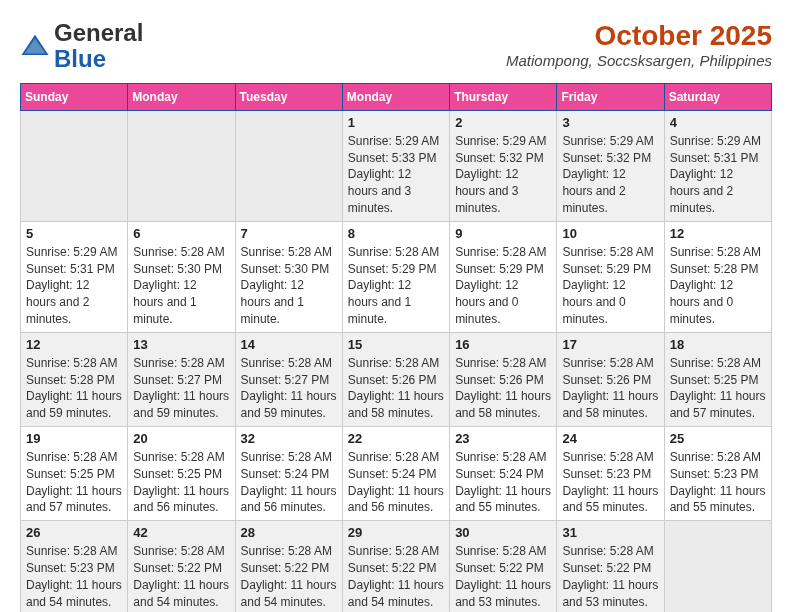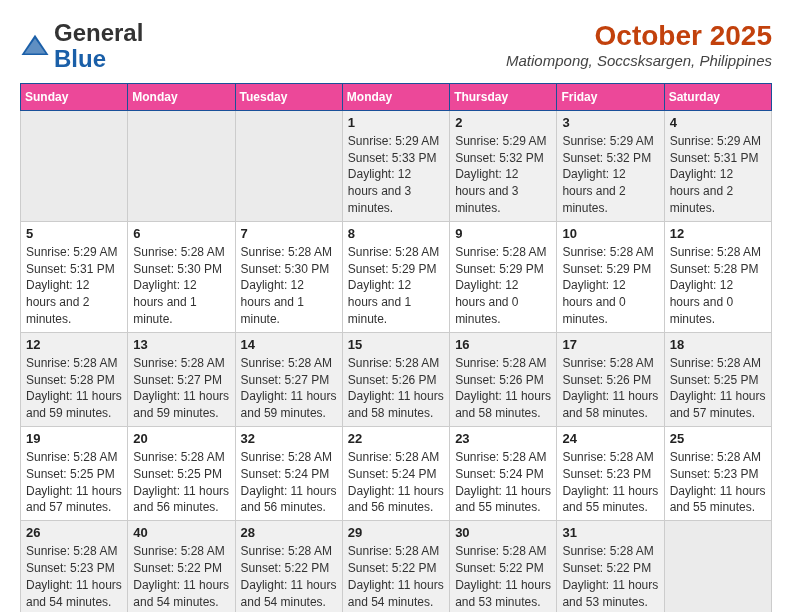--- a/index.html
+++ b/index.html
@@ -232,21 +232,21 @@
           <div class="day-number">25</div>
           <div class="day-info">Sunrise: 5:28 AM<br>Sunset: 5:23 PM<br>Daylight: 11 hours and 55 minutes.</div>
         </td>
       </tr>
       <tr class="row-alt">
         <td>
           <div class="day-number">26</div>
           <div class="day-info">Sunrise: 5:28 AM<br>Sunset: 5:23 PM<br>Daylight: 11 hours and 54 minutes.</div>
         </td>
         <td>
-          <div class="day-number">40</div>
+          <div class="day-number">42</div>
           <div class="day-info">Sunrise: 5:28 AM<br>Sunset: 5:22 PM<br>Daylight: 11 hours and 54 minutes.</div>
         </td>
         <td>
           <div class="day-number">28</div>
           <div class="day-info">Sunrise: 5:28 AM<br>Sunset: 5:22 PM<br>Daylight: 11 hours and 54 minutes.</div>
         </td>
         <td>
           <div class="day-number">29</div>
           <div class="day-info">Sunrise: 5:28 AM<br>Sunset: 5:22 PM<br>Daylight: 11 hours and 54 minutes.</div>
         </td>

